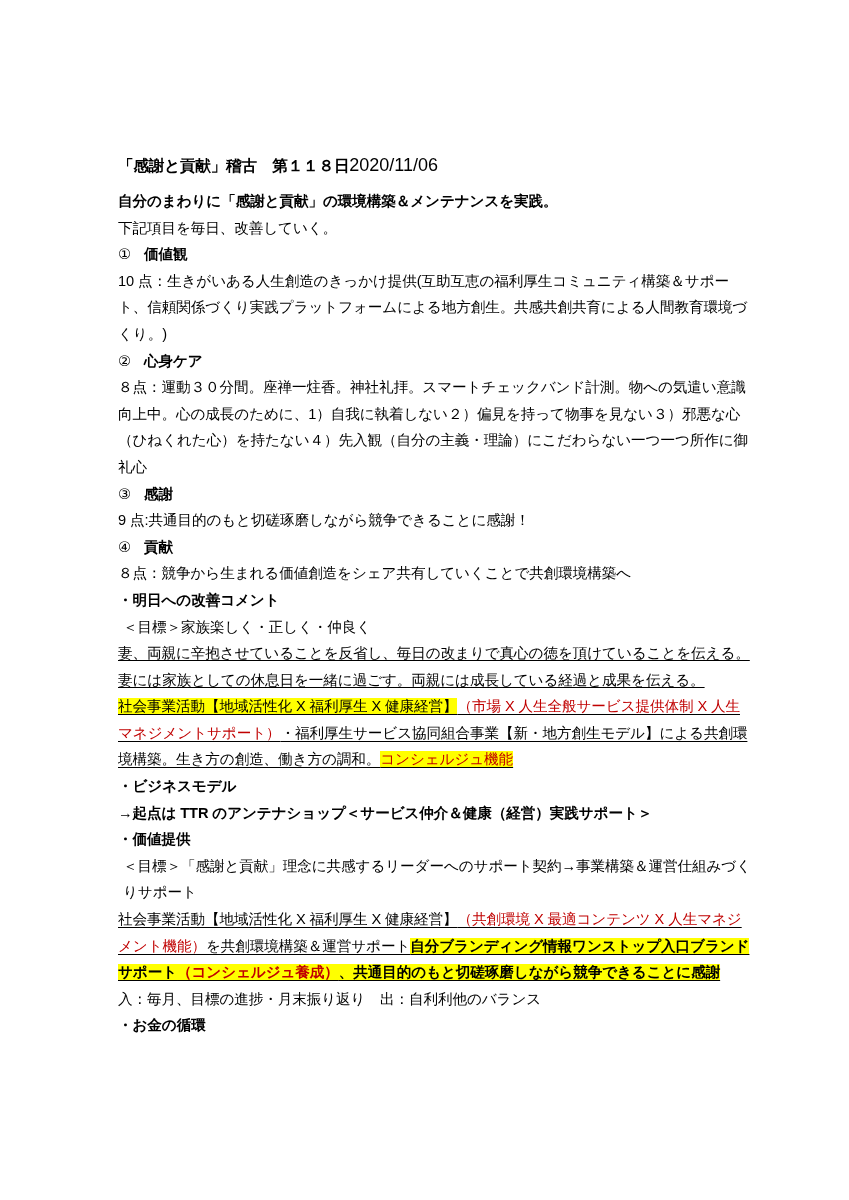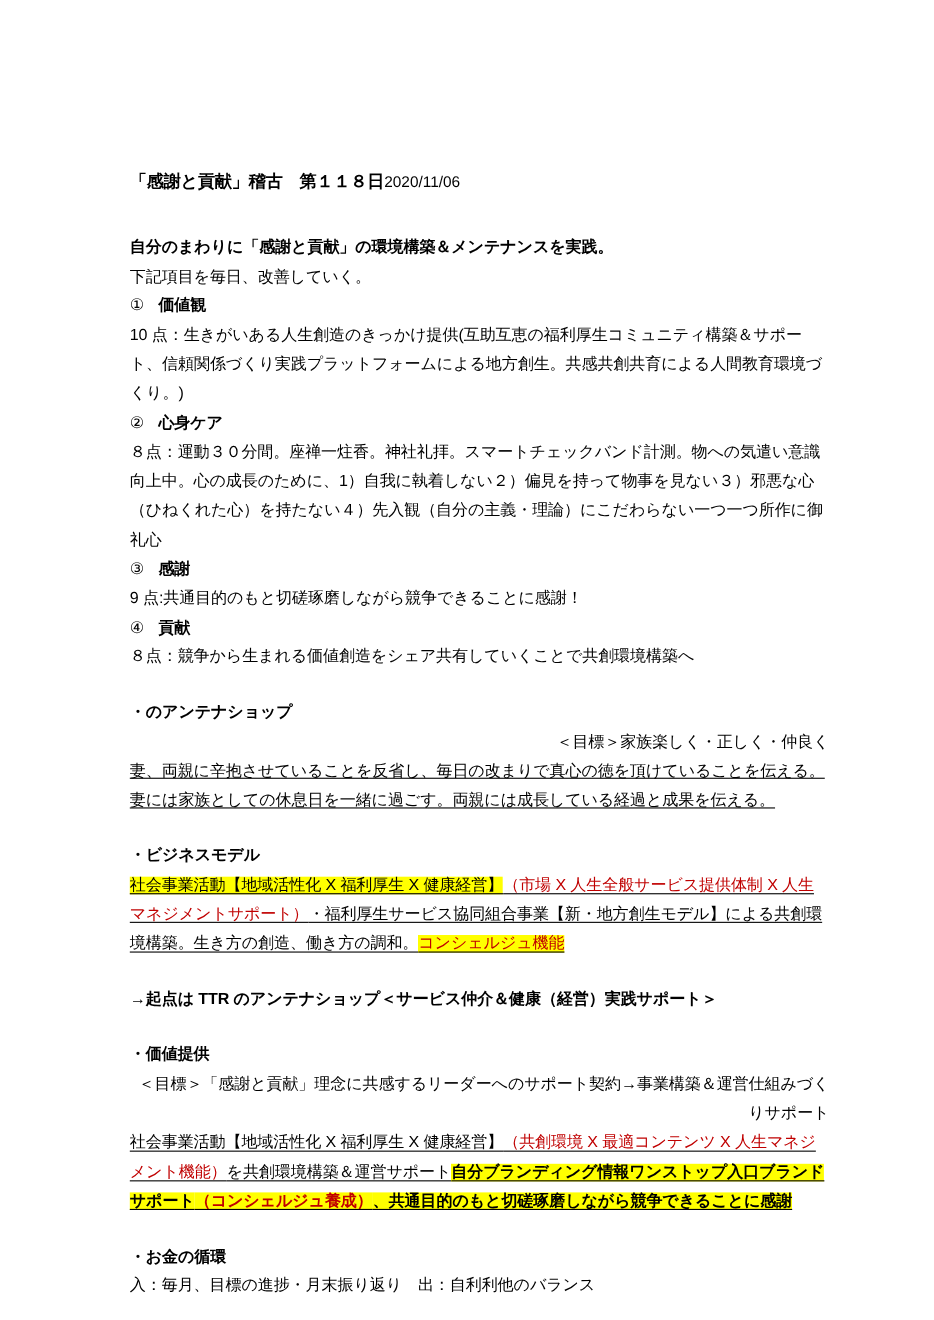--- a/index.html
+++ b/index.html
@@ -38,29 +38,29 @@
     line-height: 26.6px;
   }
   .title {
     font-size: 15.6px;
     font-weight: bold;
     line-height: 26px;
     letter-spacing: -0.2px;
   }
   .title .date {
     font-weight: normal;
-    font-size: 14px;
+    font-size: 18px;
     letter-spacing: 0;
   }
-  .b { font-weight: bold; margin-top: 24px; }
+  .b { font-weight: bold; }
   .u { text-decoration: underline; text-underline-offset: 2px; }
   .red { color: #c00000; }
   .hl { background-color: #ffff00; }
   .gap-sm { height: 9px; }
-  .indent1 { padding-left: 5px; text-align: right; }
+  .indent1 { padding-left: 5px; }
   .circnum { display: inline-block; min-width: 26px; }
 
   
   .u-run { text-decoration: underline; text-underline-offset: 2.5px; text-decoration-thickness: 1px; }
 </style>
 </head>
 <body>
 
 <div class="page">
   <div class="doc-body">
@@ -87,29 +87,29 @@
     <div class="ln">
       <span class="circnum">③</span><span class="b">感謝</span>
     </div>
     <div class="ln blk">9 点:共通目的のもと切磋琢磨しながら競争できることに感謝！</div>
 
     <div class="ln">
       <span class="circnum">④</span><span class="b">貢献</span>
     </div>
     <div class="ln blk">８点：競争から生まれる価値創造をシェア共有していくことで共創環境構築へ</div>
 
-    <div class="ln b">・のアンテナショップ</div>
+    <div class="ln b">・明日への改善コメント</div>
     <div class="ln indent1">＜目標＞家族楽しく・正しく・仲良く</div>
     <div class="ln blk u">妻、両親に辛抱させていることを反省し、毎日の改まりで真心の徳を頂けていることを伝える。妻には家族としての休息日を一緒に過ごす。両親には成長している経過と成果を伝える。</div>
 
+    <div class="ln blk u-run"><span class="hl">社会事業活動【地域活性化 X 福利厚生 X 健康経営】</span><span class="red">（市場 X 人生全般サービス提供体制 X 人生マネジメントサポート）</span><span>・福利厚生サービス協同組合事業【新・地方創生モデル】による共創環境構築。生き方の創造、働き方の調和。</span><span class="hl red">コンシェルジュ機能</span></div>
     <div class="ln b">・ビジネスモデル</div>
-    <div class="ln blk u-run"><span class="hl">社会事業活動【地域活性化 X 福利厚生 X 健康経営】</span><span class="red">（市場 X 人生全般サービス提供体制 X 人生マネジメントサポート）</span><span>・福利厚生サービス協同組合事業【新・地方創生モデル】による共創環境構築。生き方の創造、働き方の調和。</span><span class="hl red">コンシェルジュ機能</span></div>
     <div class="ln b">→起点は TTR のアンテナショップ＜サービス仲介＆健康（経営）実践サポート＞</div>
 
     <div class="ln b">・価値提供</div>
     <div class="ln blk indent1">＜目標＞「感謝と貢献」理念に共感するリーダーへのサポート契約→事業構築＆運営仕組みづくりサポート</div>
     <div class="ln blk u-run"><span>社会事業活動【地域活性化 X 福利厚生 X 健康経営】</span><span class="red">（共創環境 X 最適コンテンツ X 人生マネジメント機能）</span><span>を共創環境構築＆運営サポート</span><span class="hl b">自分ブランディング情報ワンストップ入口ブランドサポート</span><span class="hl b red">（コンシェルジュ養成）</span><span class="hl b">、共通目的のもと切磋琢磨しながら競争できることに感謝</span></div>
 
+    <div class="ln">入：毎月、目標の進捗・月末振り返り　出：自利利他のバランス</div>
     <div class="ln b">・お金の循環</div>
-    <div class="ln">入：毎月、目標の進捗・月末振り返り　出：自利利他のバランス</div>
 
   </div>
 </div>
 
 </body></html>

